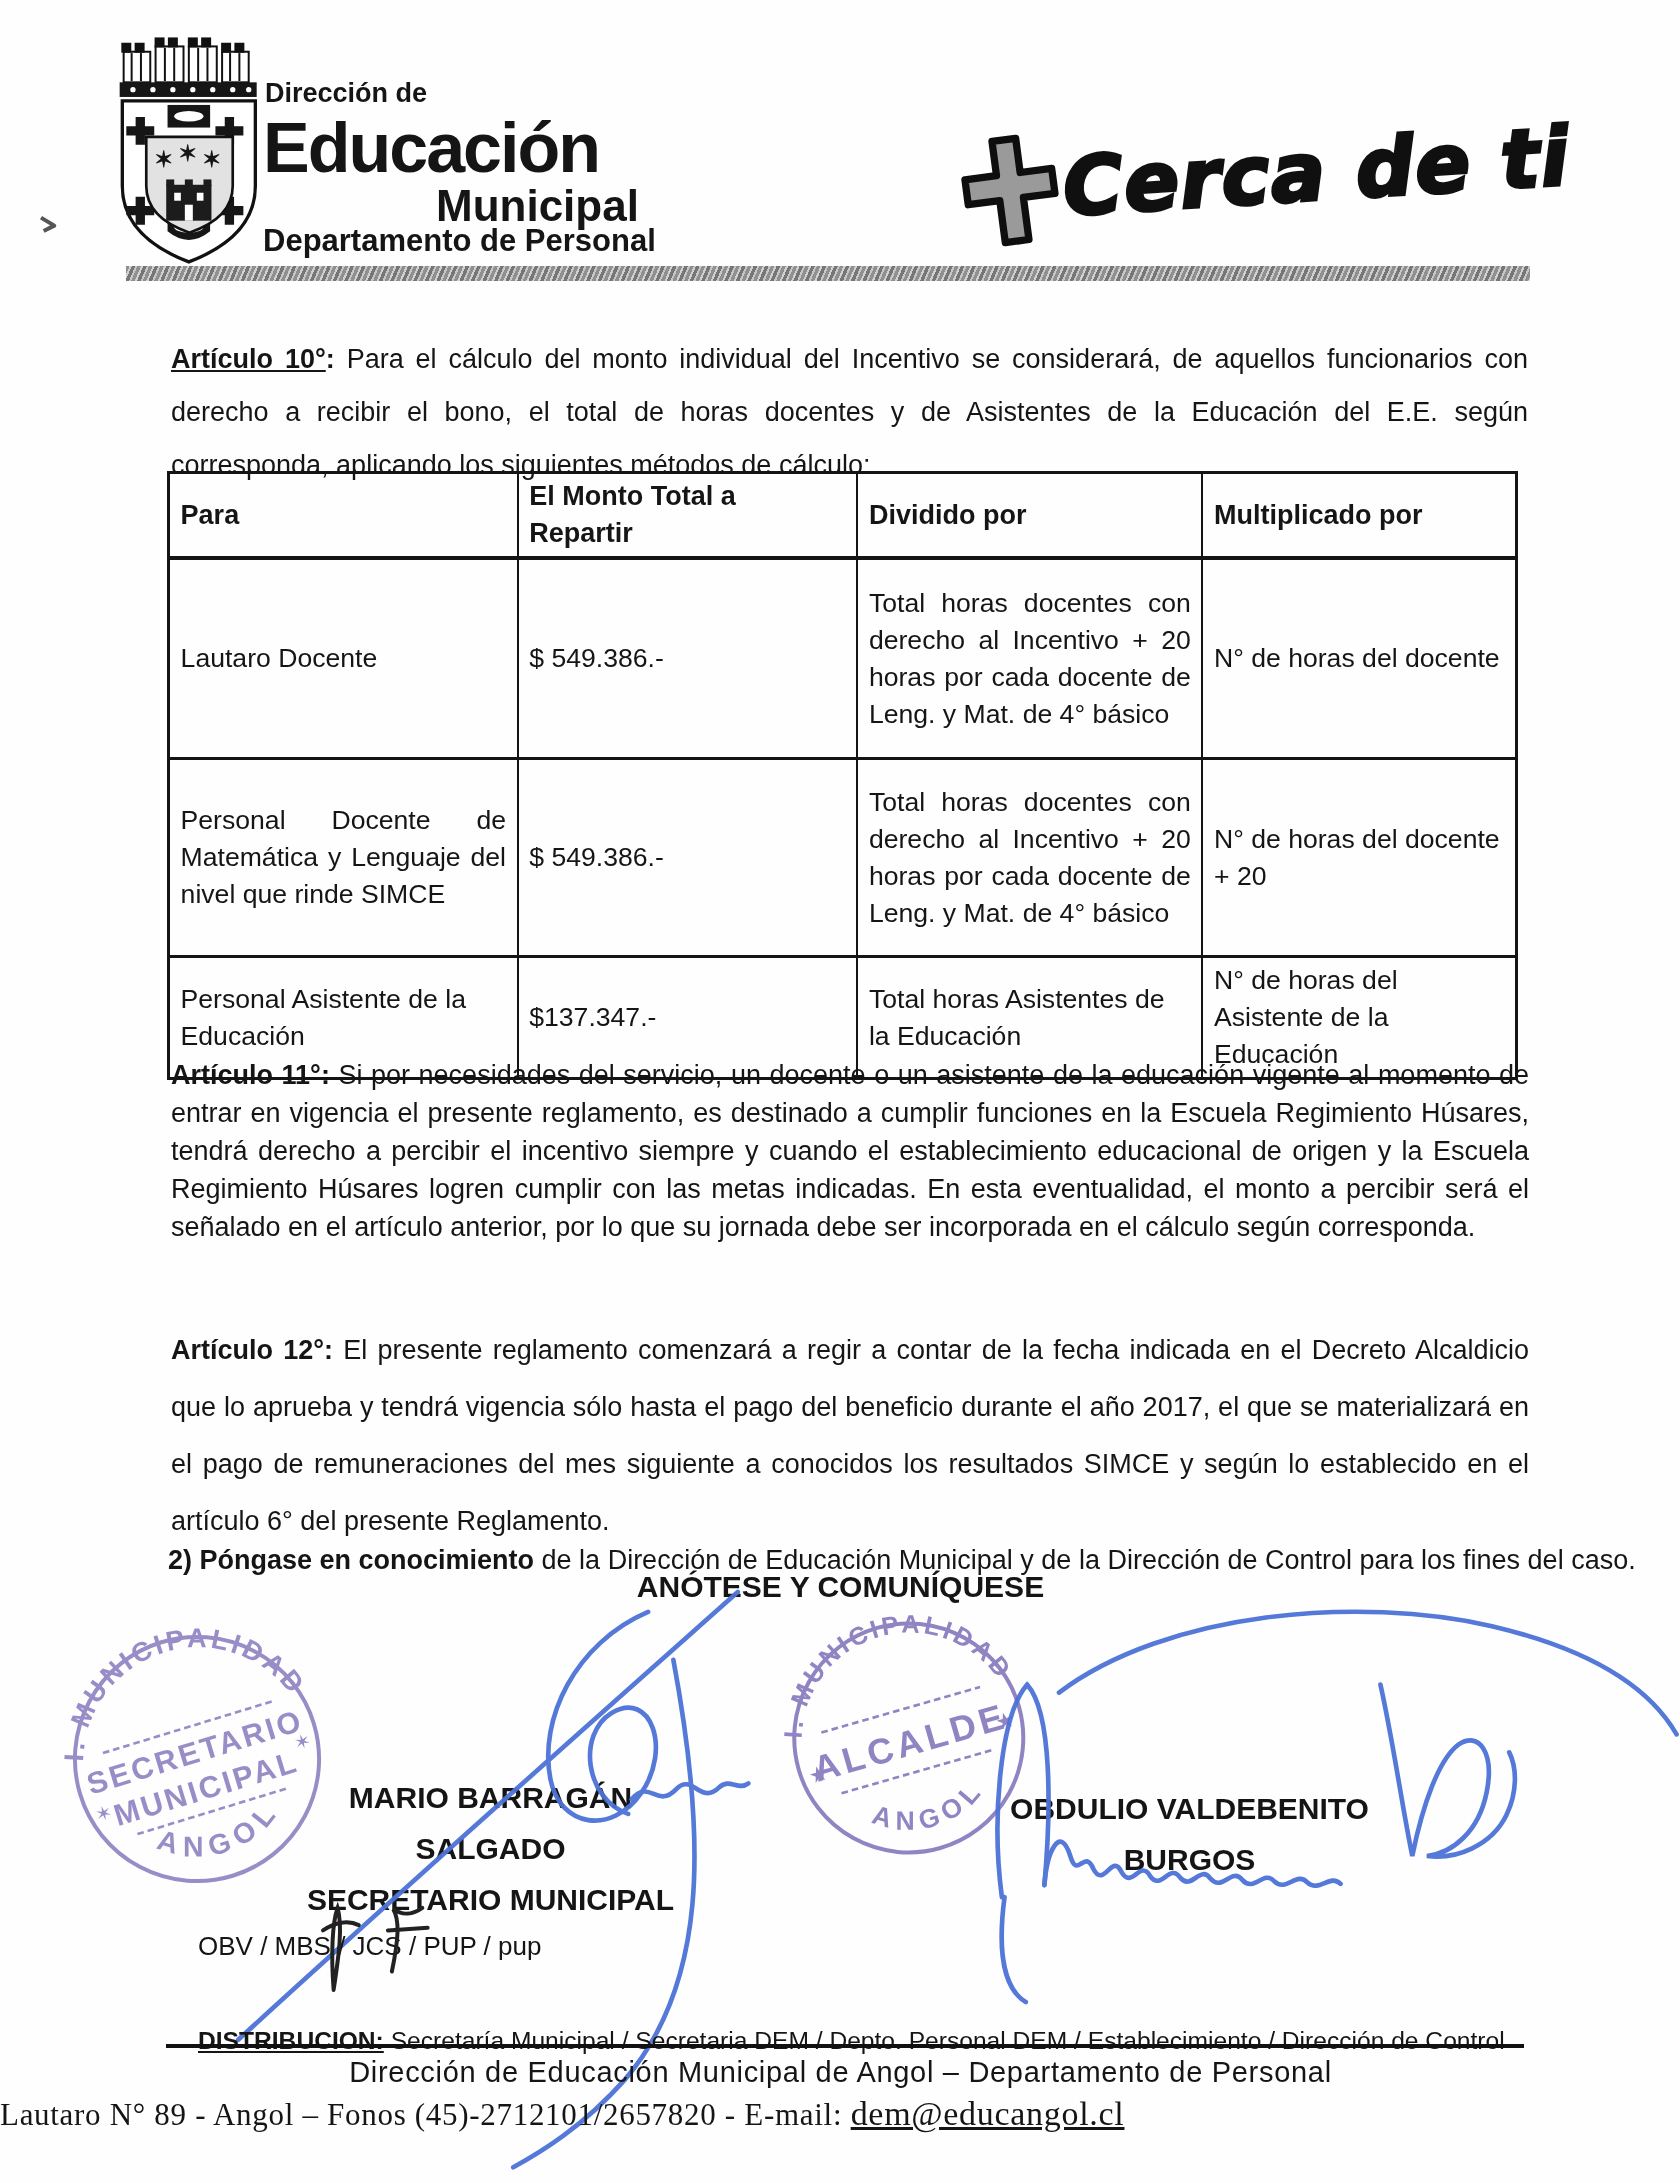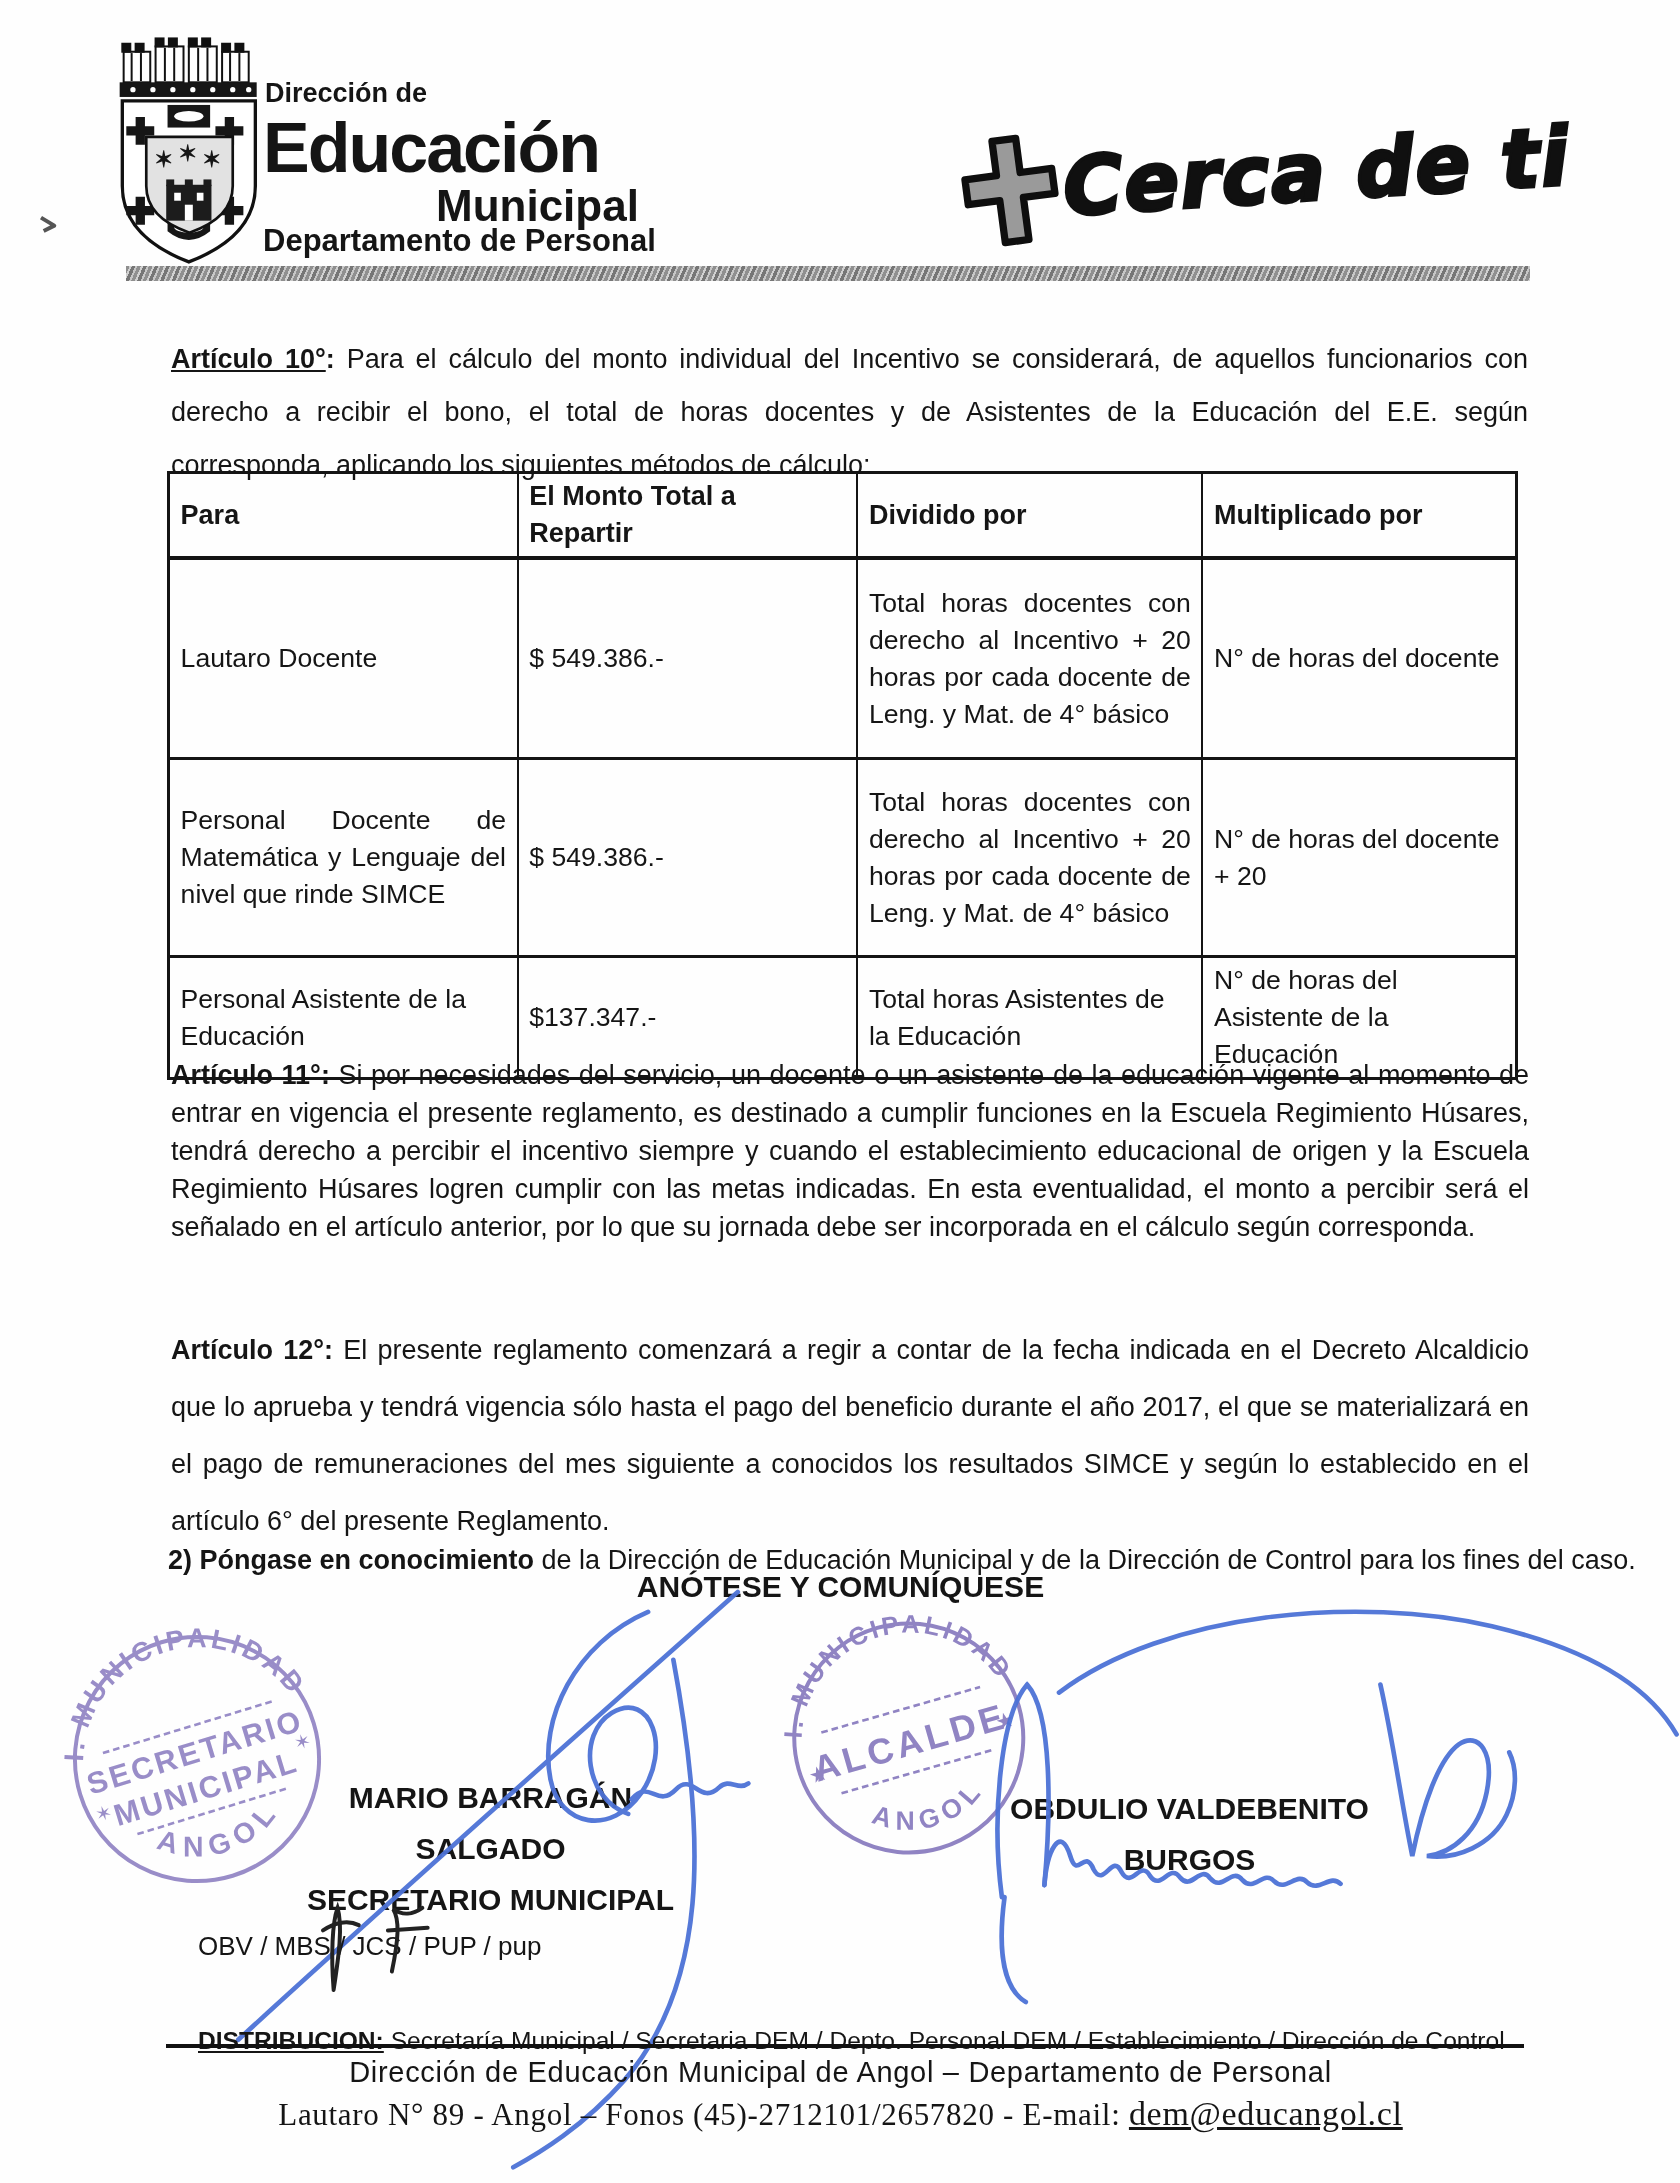--- a/index.html
+++ b/index.html
@@ -43,21 +43,21 @@
   
   .signblock{text-align:center;font-weight:bold;font-size:30px;line-height:51px;}
   .sign-left{left:271px;top:1772px;width:439px;}
   .sign-right{left:957px;top:1783px;width:465px;}
   
   .initials{left:198px;top:1931px;font-size:26px;}
   .distrib{left:198px;top:2002px;font-size:24.6px;}
   .rule{left:166px;top:2044px;width:1358px;height:4px;background:#111;}
   .f1{left:0;top:2056px;width:1681px;text-align:center;
       font-family:Liberation Sans, sans-serif;font-size:29px;letter-spacing:0.7px;}
-  .f2{left:0;top:2095px;width:1681px;text-align:center;
+  .f2{left:0;top:2095px;width:1681px;text-align:left;
       font-family:"Liberation Serif",serif;font-size:31px;letter-spacing:0.7px;}
   .email{font-size:34px;text-decoration:underline;}
   svg text{font-family:"Liberation Sans",sans-serif;}
 </style>
 </head>
 <body>
 
 <div id="page">
 
   <svg class="abs" style="left:117px;top:37px;" width="145" height="229" viewBox="0 0 218 344">

